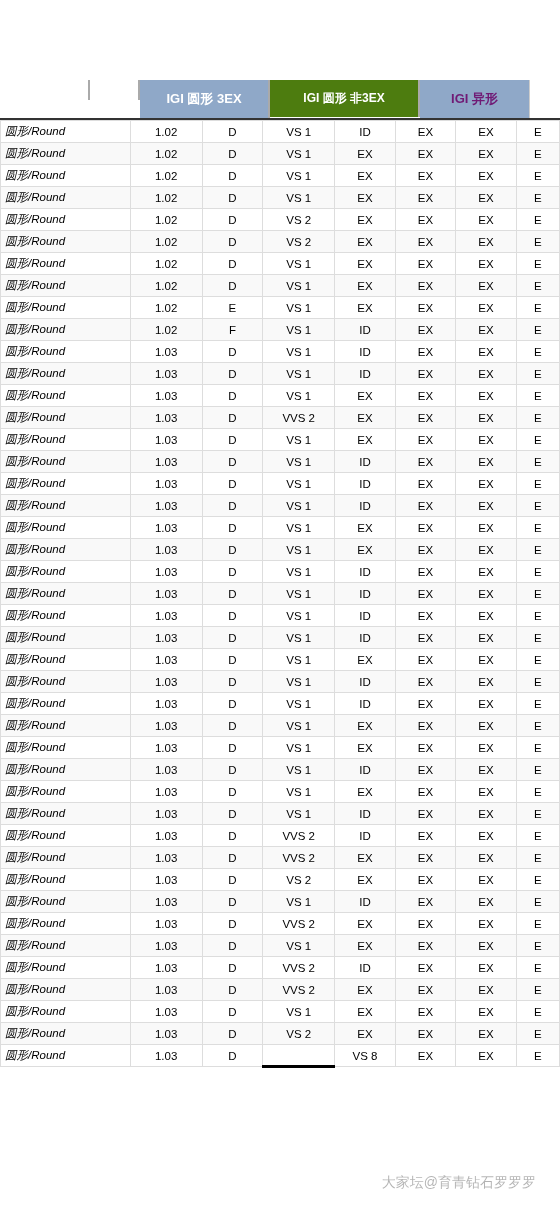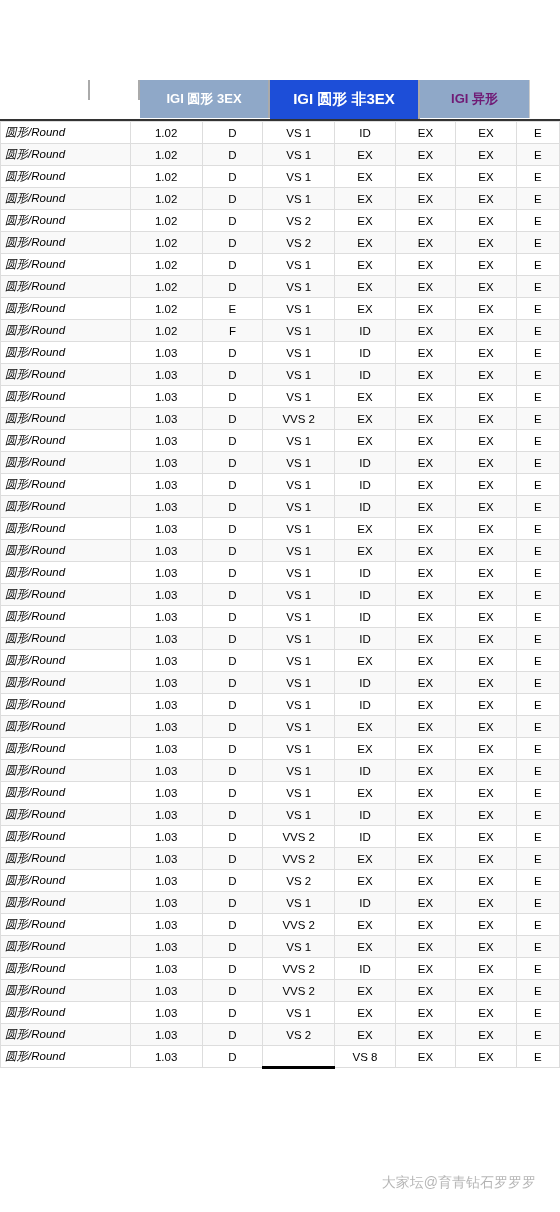--- a/index.html
+++ b/index.html
@@ -27,21 +27,21 @@
       justify-content: center;
       font-weight: bold;
       font-size: 14px;
       padding: 10px 4px;
       text-align: center;
       border-right: 1px solid #ccc;
     }
     .header-cell.col-shape { width: 90px; min-width: 90px; background: #fff; color: #000; }
     .header-cell.col-carat { width: 50px; min-width: 50px; background: #fff; color: #000; }
     .header-cell.col-igi3ex { width: 130px; min-width: 130px; background: #8fa8c8; color: #fff; font-size: 13px; }
-    .header-cell.col-iginon3ex { width: 150px; min-width: 150px; background: #1d4ed8; color: #fff; font-size: 15px; }
+    .header-cell.col-iginon3ex { width: 150px; min-width: 150px; background: #4d7c0f; color: #fff; font-size: 12px; }
     .header-cell.col-igishape { width: 110px; min-width: 110px; background: #8fa8c8; color: #701a75; font-size: 13px; }
 
     
     .data-table {
       width: 100%;
       border-collapse: collapse;
     }
     .data-table td {
       border: 1px solid #ddd;
       padding: 3px 4px;

